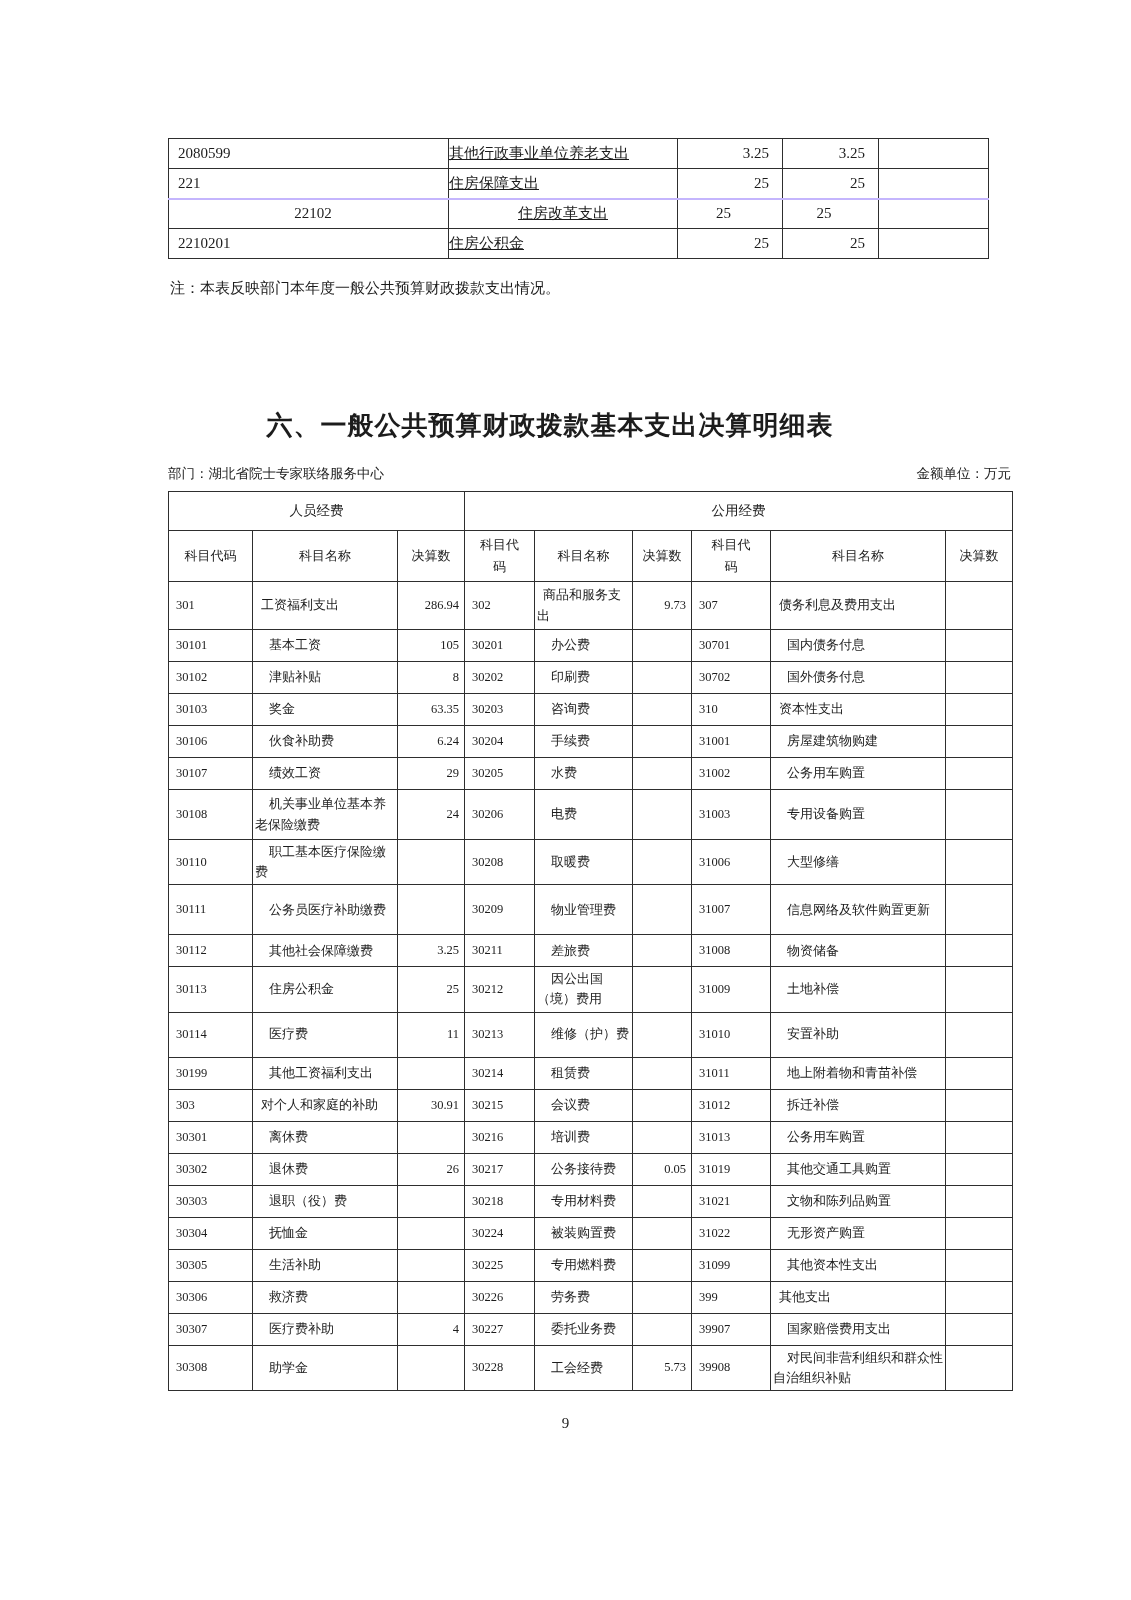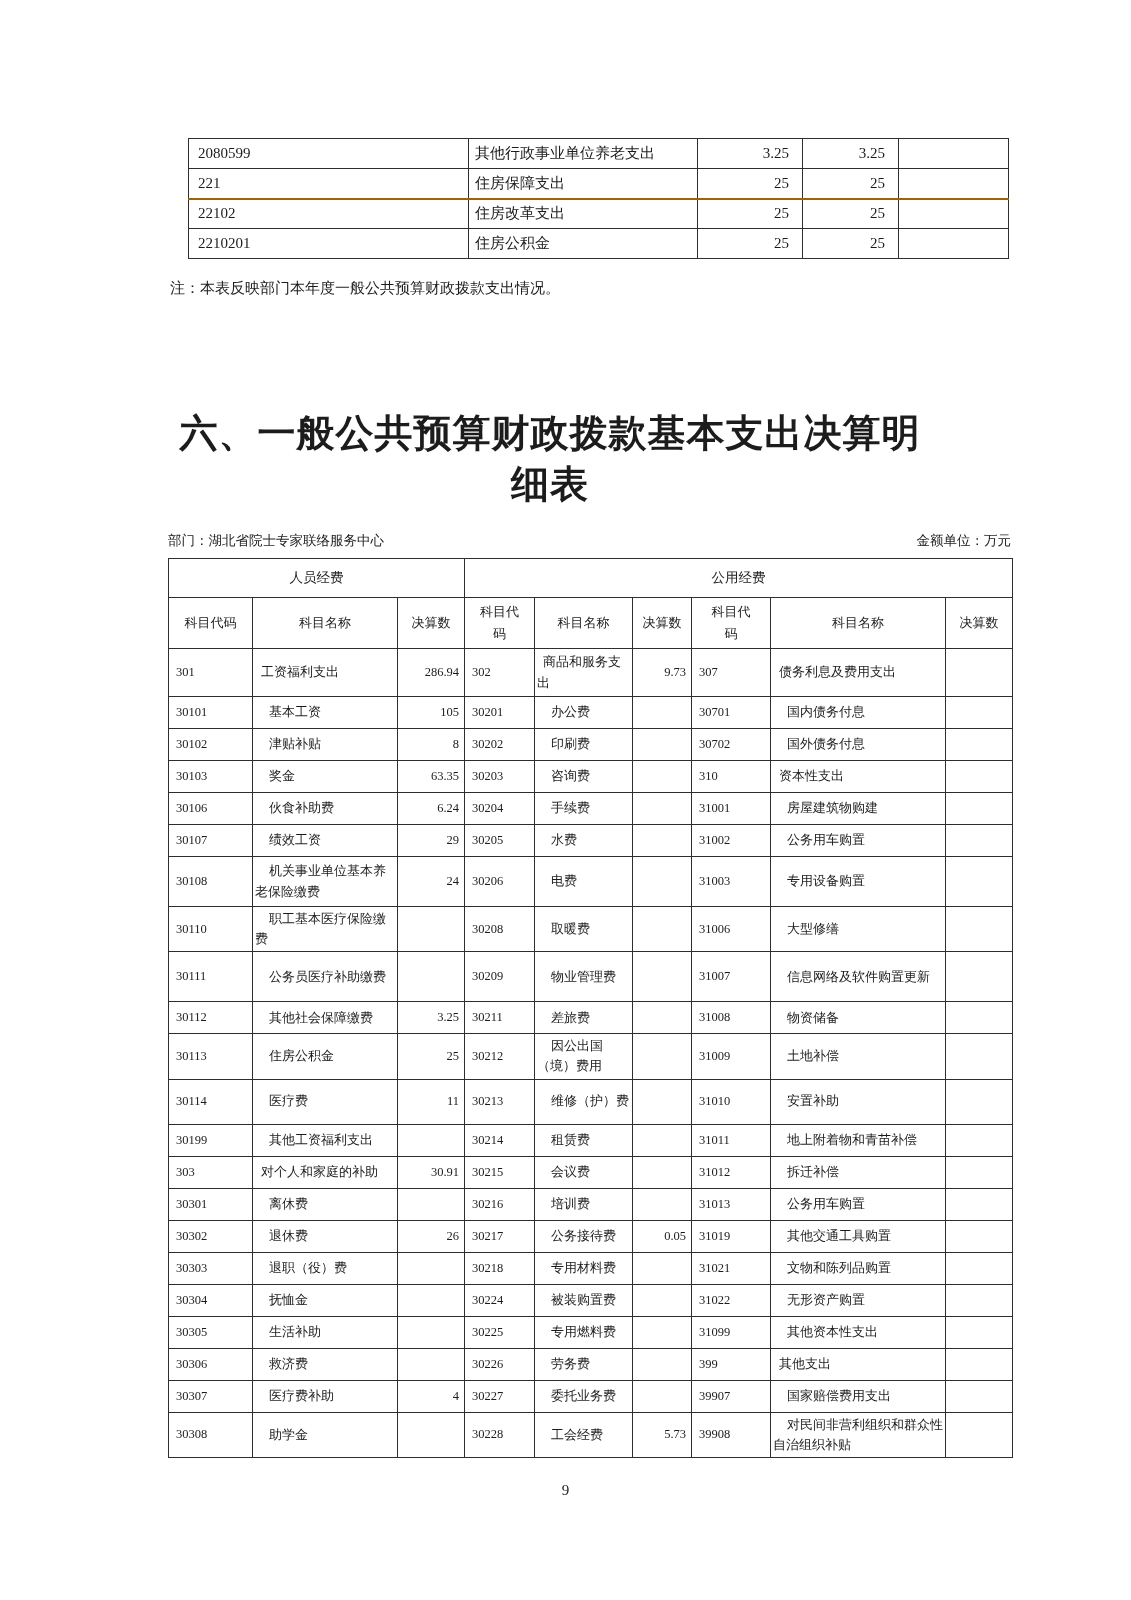--- a/index.html
+++ b/index.html
@@ -7,33 +7,33 @@
   body {
     width: 1131px; height: 1600px;
     font-family: "Liberation Serif", "DejaVu Serif", serif;
     color: #1c1c1c;
     overflow: hidden;
   }
   .content { width: 846px; margin-left: 168px; padding-top: 138px; }
 
   
   table { border-collapse: collapse; table-layout: fixed; }
-  .t-top { width: 820px; margin-left: 20px; }
+  .t-top { width: 820px; }
   .t-top td { border: 1px solid #2e2e2e; height: 30px; font-size: 15px; overflow: hidden; }
-  .t-top tr:nth-child(3) td { border-top: 2px solid #a16207; }
+  .t-top tr:nth-child(3) td { border-top: 2px solid #c4b5fd; text-align: center; }
   .t-top td.tcode { padding-left: 9px; }
-  .t-top td.tname { padding-left: 6px; }
+  .t-top td.tname { padding-left: 0; text-decoration: underline; }
   .t-top td.tnum  { text-align: right; padding-right: 13px; }
 
   .note { font-size: 15px; margin-top: 20px; padding-left: 2px; }
 
   
   .title {
     font-family: "Liberation Sans", "DejaVu Sans", sans-serif;
-    font-weight: 700; font-size: 38px; letter-spacing: 1px;
+    font-weight: 700; font-size: 26px; letter-spacing: 1px;
     text-align: center; margin: 110px 82px 0 0;
   }
   .tbl-label { text-align: right; font-size: 14px; margin-top: 46px; padding-right: 6px; }
   .meta-row {
     display: flex; justify-content: space-between; align-items: flex-end;
     font-size: 13.5px; margin-top: 22px; padding-right: 3px;
   }
 
   
   .t-main { width: 844px; margin-top: 8px; }

